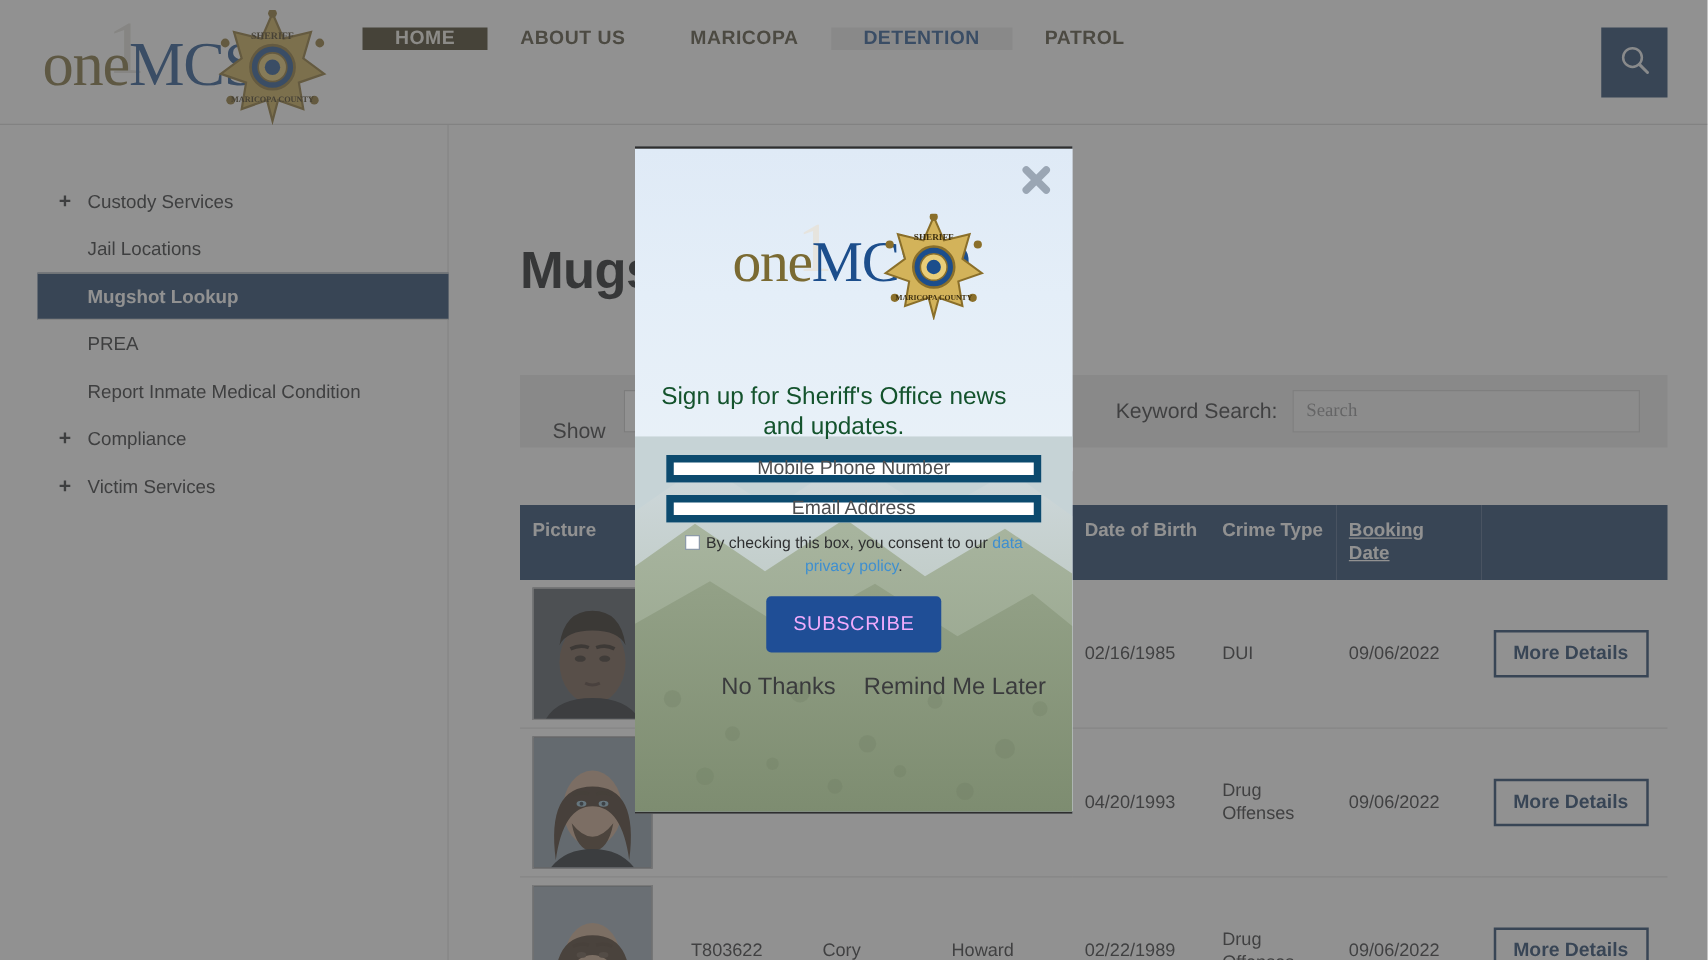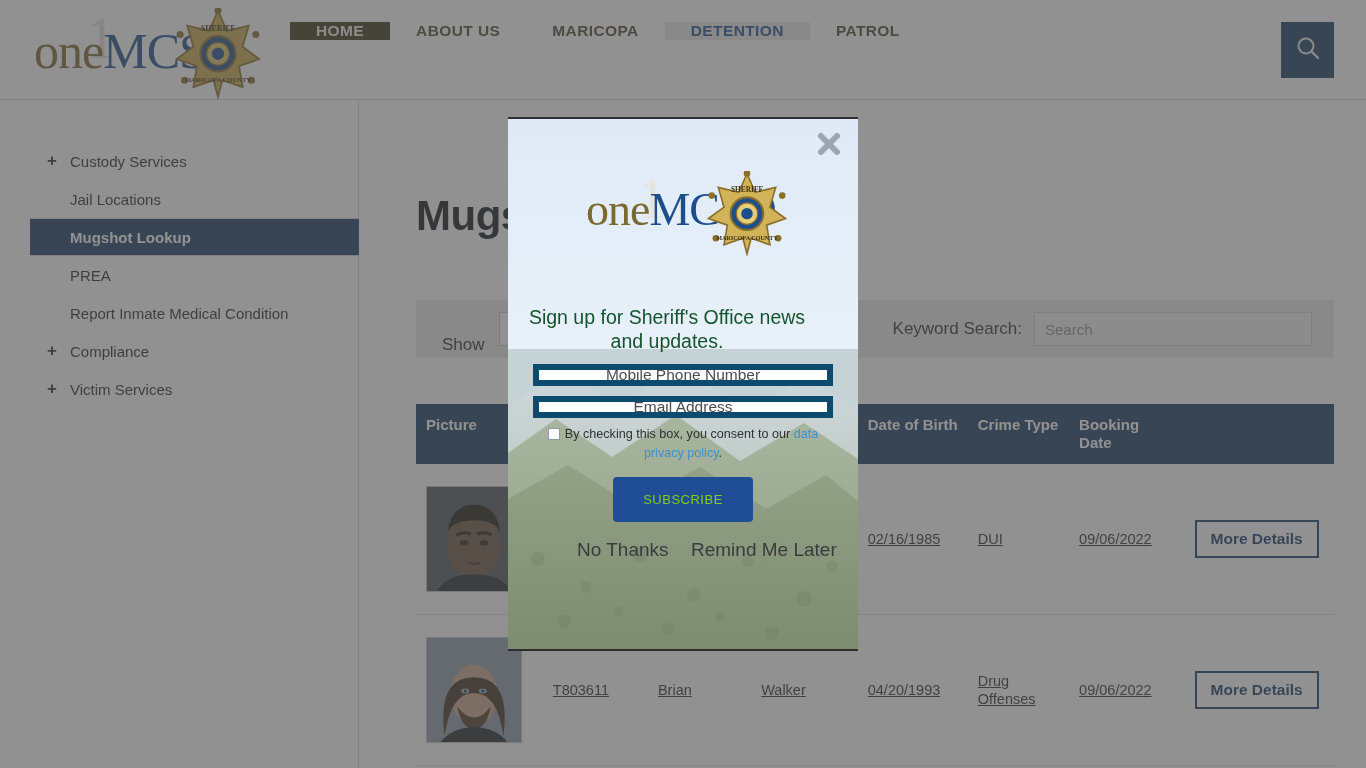--- a/index.html
+++ b/index.html
@@ -128,50 +128,49 @@
     border-left: 4px solid transparent; border-right: 4px solid transparent;
     border-top: 5px solid #6b6c6e;
   }
   .tb-entries { margin-left: 12px; }
   .tb-kw { margin-left: auto; }
   .kw-input {
     margin-left: 12px; margin-right: 22px;
     width: 278px; height: 34px;
     background: #f2f2f2; border: 1px solid #d0d0d0;
     display: flex; align-items: center; padding: 0 10px;
-    font-size: 15px; color: #8c8d8f;
+    font-size: 15px; color: #8c8d8f; font-family: Liberation Serif, serif;
   }
 
   
   .tbl {
     position: absolute; left: 57px; top: 304px;
     width: 918px;
     border-collapse: collapse;
     font-size: 14.5px;
   }
   .tbl thead th {
     background: #173963; color: #ffffff;
     text-align: left; font-weight: 700;
     padding: 12px 10px; font-size: 15px;
     vertical-align: top; line-height: 1.2;
   }
   .tbl tbody td {
-    padding: 22px 10px;
+    padding: 6px 10px;
     color: #2b2c2e; vertical-align: middle;
     border-bottom: 1px solid #e0e0e0;
     line-height: 1.25;
-    text-decoration: underline;
   }
   .col-pic   { width: 128px; }
   .col-book  { width: 108px; }
   .col-first { width: 108px; }
   .col-last  { width: 110px; }
   .col-dob   { width: 112px; }
   .col-crime { width: 104px; }
-  .col-bdate { width: 118px; }
+  .col-bdate { width: 118px; text-decoration: underline; }
   .col-act   { width: 150px; }
 
   .mug {
     width: 96px; height: 106px;
     border: 1px solid #bfbfbf;
     overflow: hidden; position: relative;
     background: #5c646c;
   }
   .mug svg { display: block; width: 100%; height: 100%; }
 
@@ -256,23 +255,23 @@
     display: inline-block; vertical-align: -2px;
     width: 12px; height: 12px; margin-right: 5px;
     background: #ffffff; border: 1px solid #8d9ba8;
     cursor: pointer;
   }
   .consent a { color: #3f8fd0; text-decoration: none; cursor: pointer; }
 
   .subscribe-btn {
     position: absolute; left: 105px; top: 358px;
     width: 140px; height: 45px;
-    background: #1f4e96; color: #84cc16;
+    background: #1f4e96; color: #f0abfc;
     border: none; border-radius: 4px;
-    font-size: 13px; letter-spacing: .5px;
+    font-size: 16px; letter-spacing: .5px;
     display: flex; align-items: center; justify-content: center;
     cursor: pointer;
     font-family: "Liberation Sans", sans-serif;
   }
   .alt-link {
     position: absolute; top: 420px;
     font-size: 19px; color: #3a3b3d; cursor: pointer;
   }
   #lnk-nothanks { left: 69px; }
   #lnk-remind  { left: 183px; }

